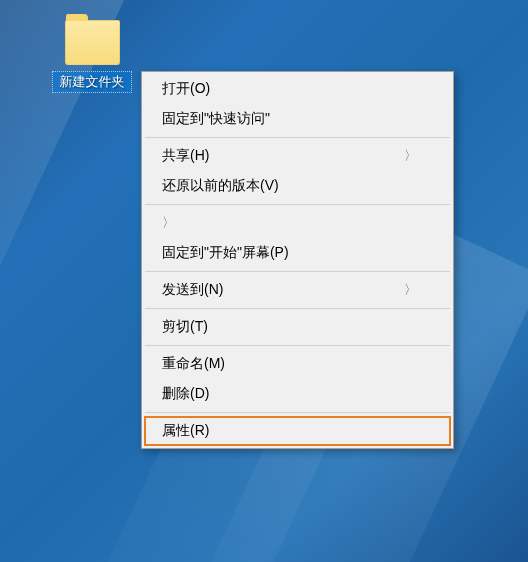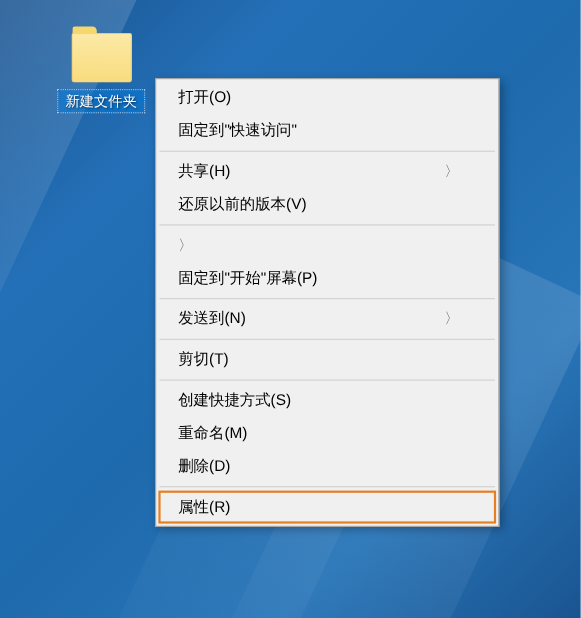--- a/index.html
+++ b/index.html
@@ -44,21 +44,21 @@
     .ray3 {
       width: 180px;
       height: 500px;
       left: 380px;
       top: 200px;
       transform: rotate(25deg);
       background: linear-gradient(to bottom, rgba(255,255,255,0.12), rgba(255,255,255,0));
     }
     .desktop-icon {
       position: absolute;
-      top: 30px;
+      top: 20px;
       left: 52px;
       width: 80px;
       text-align: center;
       cursor: pointer;
     }
     .folder-icon {
       width: 55px;
       height: 45px;
       margin: 0 auto;
       background: linear-gradient(to bottom, #fce9a6 0%, #f8dc7e 100%);
@@ -163,23 +163,20 @@
       <span class="chevron">〉</span>
     </div>
     <div class="menu-separator"></div>
 
     <div class="menu-item">
       <span>剪切(T)</span>
     </div>
     <div class="menu-separator"></div>
 
     <div class="menu-item">
-      <span>创建快捷方式(S)</span>
-    </div>
-    <div class="menu-item">
       <span>重命名(M)</span>
     </div>
     <div class="menu-item">
       <span>删除(D)</span>
     </div>
     <div class="menu-separator"></div>
 
     <div class="menu-item highlighted">
       <span>属性(R)</span>
     </div>

